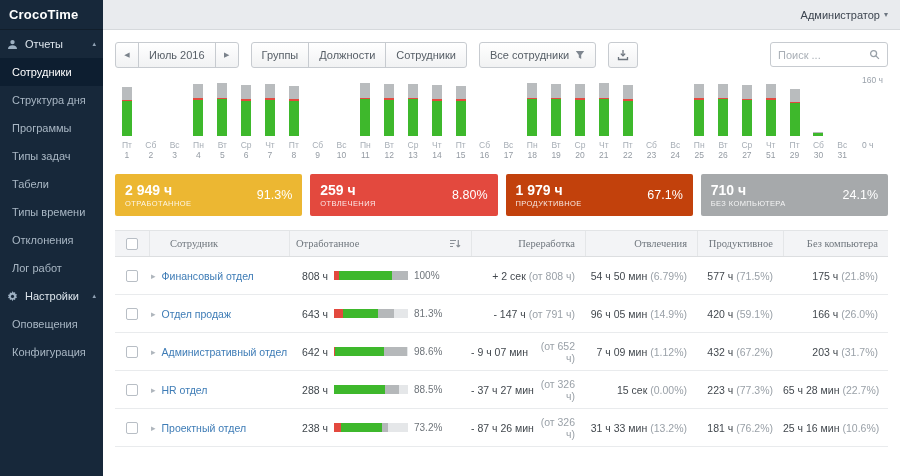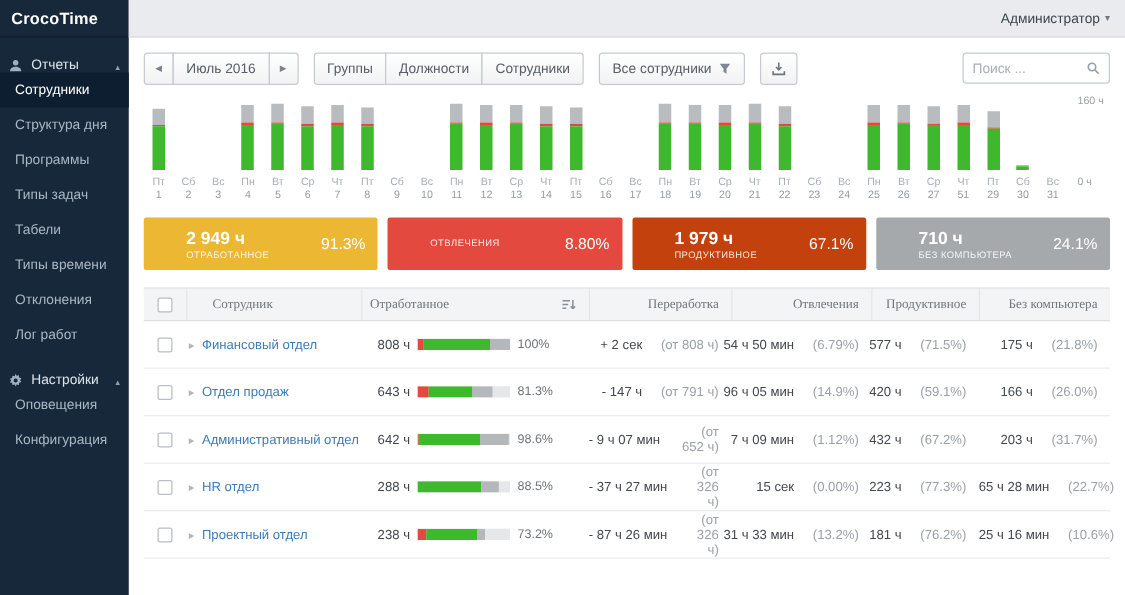--- a/index.html
+++ b/index.html
@@ -2,21 +2,21 @@
 <html><head>
 <meta charset="utf-8">
 <style>
   * { box-sizing: border-box; margin: 0; padding: 0; }
   body { margin: 0; background: #fff; font-family: "Liberation Sans", sans-serif; }
   .app { width: 900px; height: 476px; display: flex; overflow: hidden; background: #fff; position: relative; }
 
   
   .sidebar { width: 103px; background: #17283a; flex-shrink: 0; display: flex; flex-direction: column; }
   .logo { height: 30px; line-height: 30px; padding-left: 9px; color: #fff; font-size: 13px; font-weight: bold; letter-spacing: .2px; border-bottom: 1px solid rgba(0,0,0,.25); }
-  .side-head { display: flex; align-items: flex-end; height: 28px; padding: 0 7px; color: #dde5ec; font-size: 11px; cursor: pointer; }
+  .side-head { display: flex; align-items: center; height: 28px; padding: 0 7px; color: #dde5ec; font-size: 11px; cursor: pointer; }
   .side-icon { width: 13px; margin-right: 5px; display: inline-flex; }
   .side-chevron { margin-left: auto; font-size: 7px; color: #8fa1b3; }
   .side-item { height: 28px; line-height: 28px; padding-left: 12px; font-size: 11px; color: #a9b7c4; cursor: pointer; white-space: nowrap; }
   .side-item.active { background: #0d1e30; color: #fff; }
 
   
   .main { flex: 1; display: flex; flex-direction: column; min-width: 0; }
   .topbar { height: 30px; background: #e9ebee; border-bottom: 1px solid #d6d9dc; display: flex; align-items: center; justify-content: flex-end; padding-right: 12px; flex-shrink: 0; }
   .user-menu { font-size: 11px; color: #3d4550; display: flex; align-items: center; gap: 4px; cursor: pointer; }
   .user-menu .caret { font-size: 8px; color: #6c7580; }
@@ -45,21 +45,21 @@
   .seg { width: 100%; }
   .lbl-w { margin-top: 4px; font-size: 8.5px; color: #a7aeb6; line-height: 10px; }
   .lbl-d { font-size: 8.5px; color: #949ba3; line-height: 10px; }
   .chart-axis { width: 34px; position: relative; font-size: 8.5px; color: #9aa2ab; flex-shrink: 0; }
   .axis-top { position: absolute; top: -3px; left: 8px; }
   .axis-bottom { position: absolute; top: 62px; left: 8px; }
 
   
   .cards { display: flex; gap: 8px; margin-bottom: 14px; }
   .card { flex: 1; height: 42px; border-radius: 2px; color: #fff; display: flex; align-items: center; padding: 0 10px; }
-  .card-left { flex: 1; min-width: 0; margin-left: 24px; }
+  .card-left { flex: 1; min-width: 0; }
   .card-value { font-size: 14px; font-weight: bold; line-height: 17px; }
   .card-label { font-size: 7.5px; letter-spacing: .4px; opacity: .88; line-height: 10px; }
   .card-pct { font-size: 12.5px; }
 
   
   .tgrid { display: grid; grid-template-columns: 34px 140px 182px 114px 112px 86px 1fr; align-items: center; }
   .thead { height: 27px; background: #f3f4f6; border-top: 1px solid #e2e4e6; border-bottom: 1px solid #dcdee0; font-size: 10.5px; color: #70777e; }
   .thead .cell { height: 100%; display: flex; align-items: center; }
   .thead .cell + .cell { border-left: 1px solid #e4e6e8; font-family: Liberation Serif, serif; }
   .trow { height: 38px; border-bottom: 1px solid #e9ebed; font-size: 10.5px; color: #42484e; }
@@ -70,21 +70,21 @@
   .c-name { gap: 6px; padding-left: 2px; }
   .expander { color: #aeb5bc; font-size: 9px; cursor: pointer; }
   .dept-link { color: #3e7cb6; cursor: pointer; white-space: nowrap; }
   .th-emp { padding-left: 20px; }
   .th-worked { justify-content: space-between; padding: 0 10px 0 6px; }
   .c-worked { gap: 6px; padding: 0 10px 0 6px; }
   .w-val { min-width: 33px; text-align: right; color: #3f464c; white-space: nowrap; }
   .bar-track { width: 74px; height: 9px; background: #e5e7e9; display: inline-flex; overflow: hidden; flex-shrink: 0; }
   .bar-seg { height: 100%; }
   .w-pct { color: #6e747a; font-size: 10px; white-space: nowrap; }
-  .v-sub { color: #9aa1a8; margin-left: 15px; text-align: right; }
+  .v-sub { color: #9aa1a8; margin-left: 3px; text-align: right; }
   .v-main { white-space: nowrap; }
   .sort-icon { display: inline-flex; cursor: pointer; }
 </style>
 </head>
 <body>
 
 <div class="app">
 
   <aside class="sidebar">
     <div class="logo">CrocoTime</div>
@@ -436,20 +436,21 @@
       <div class="cards" id="cards">
           <div class="card" style="background: rgb(236, 183, 50);">
             <div class="card-left">
               <div class="card-value">2 949 ч</div>
               <div class="card-label">ОТРАБОТАННОЕ</div>
             </div>
             <div class="card-pct">91.3%</div>
           </div>
           <div class="card" style="background: rgb(227, 73, 62);">
             <div class="card-left">
+              <div class="card-value">259 ч</div>
               <div class="card-label">ОТВЛЕЧЕНИЯ</div>
             </div>
             <div class="card-pct">8.80%</div>
           </div>
           <div class="card" style="background: #c2410c;">
             <div class="card-left">
               <div class="card-value">1 979 ч</div>
               <div class="card-label">ПРОДУКТИВНОЕ</div>
             </div>
             <div class="card-pct">67.1%</div>

